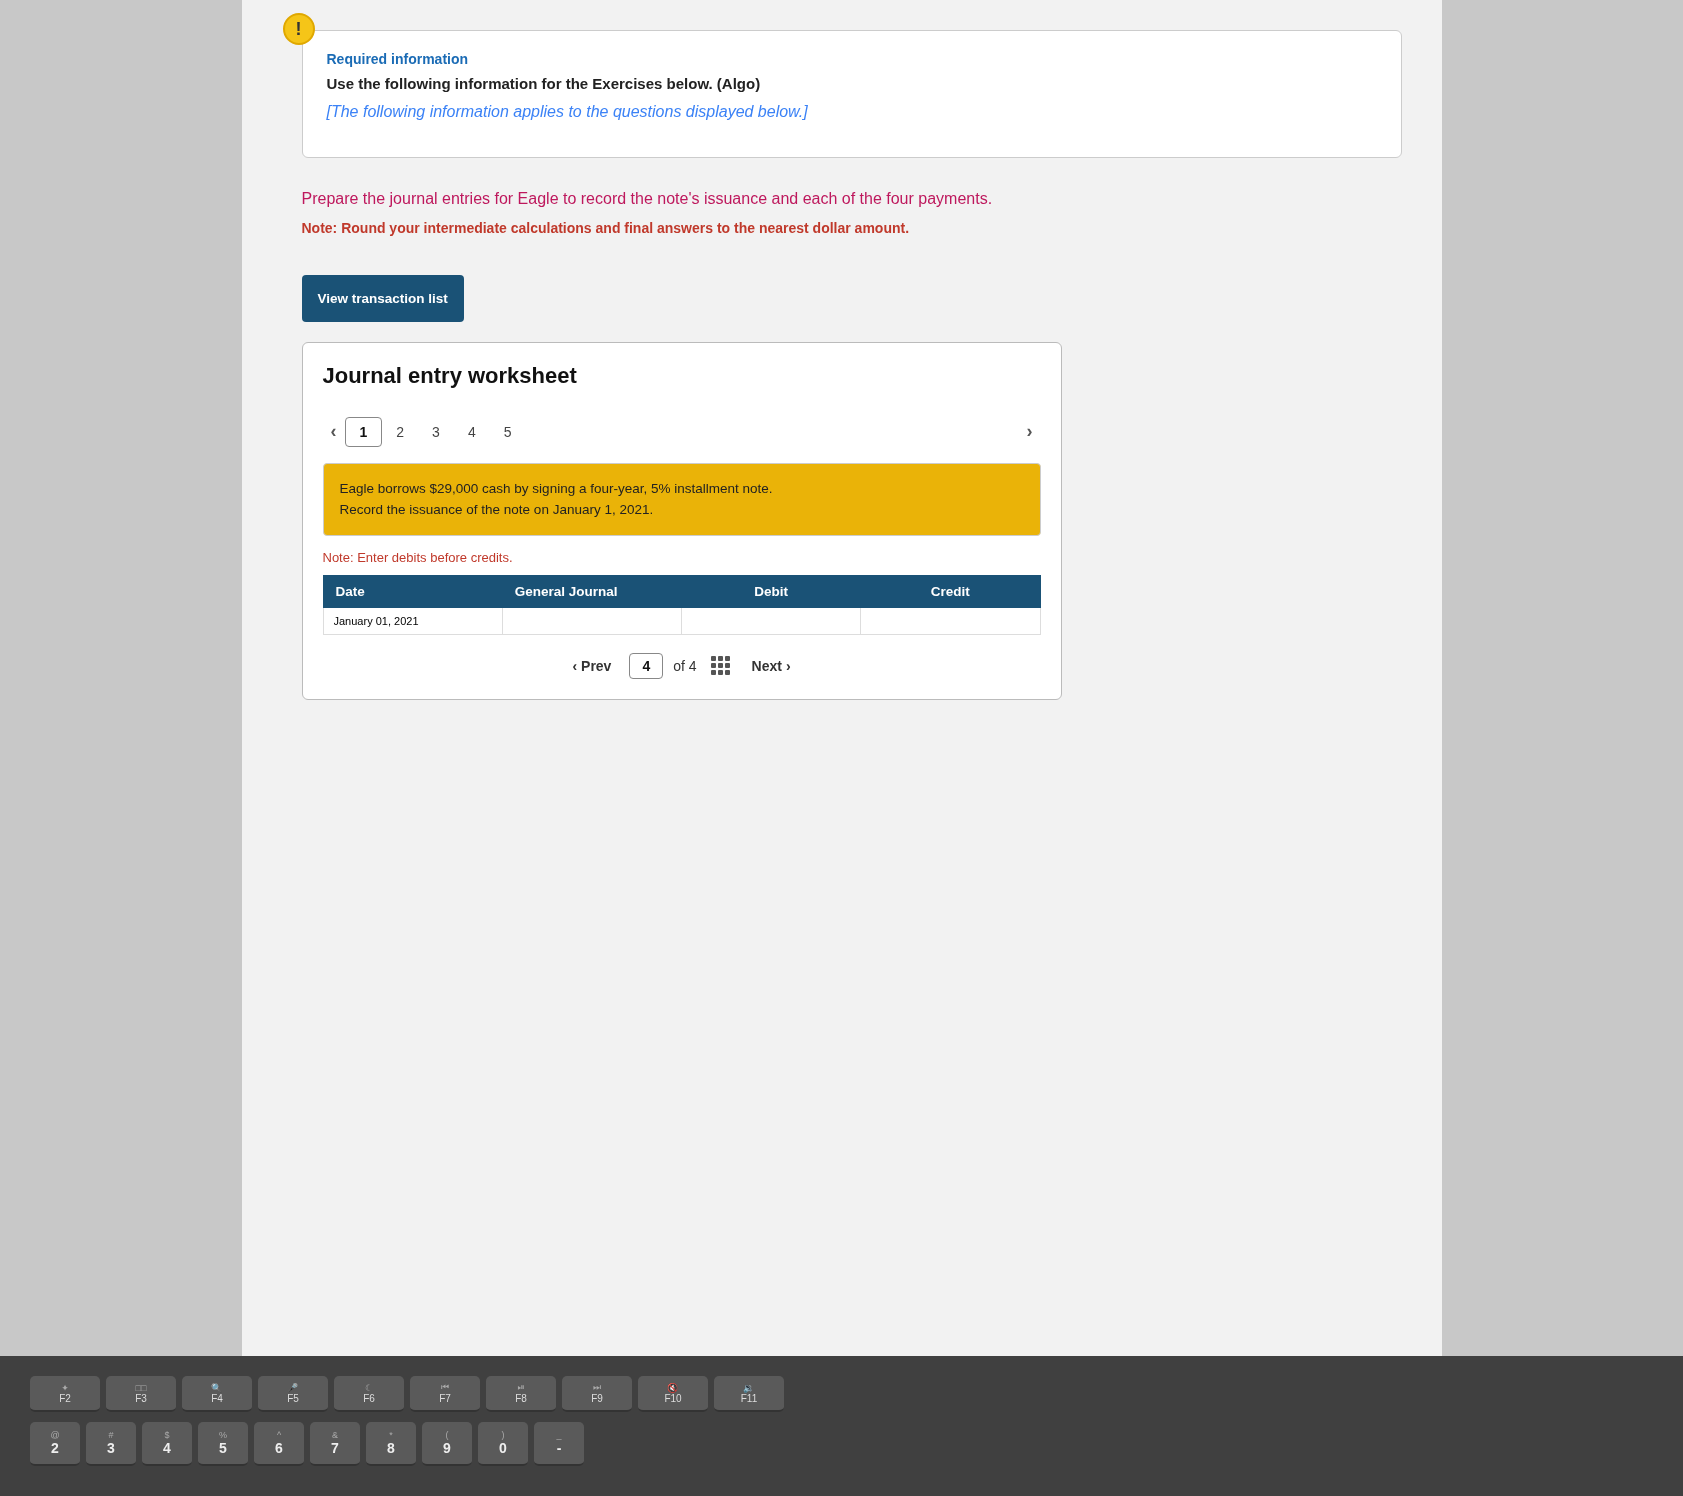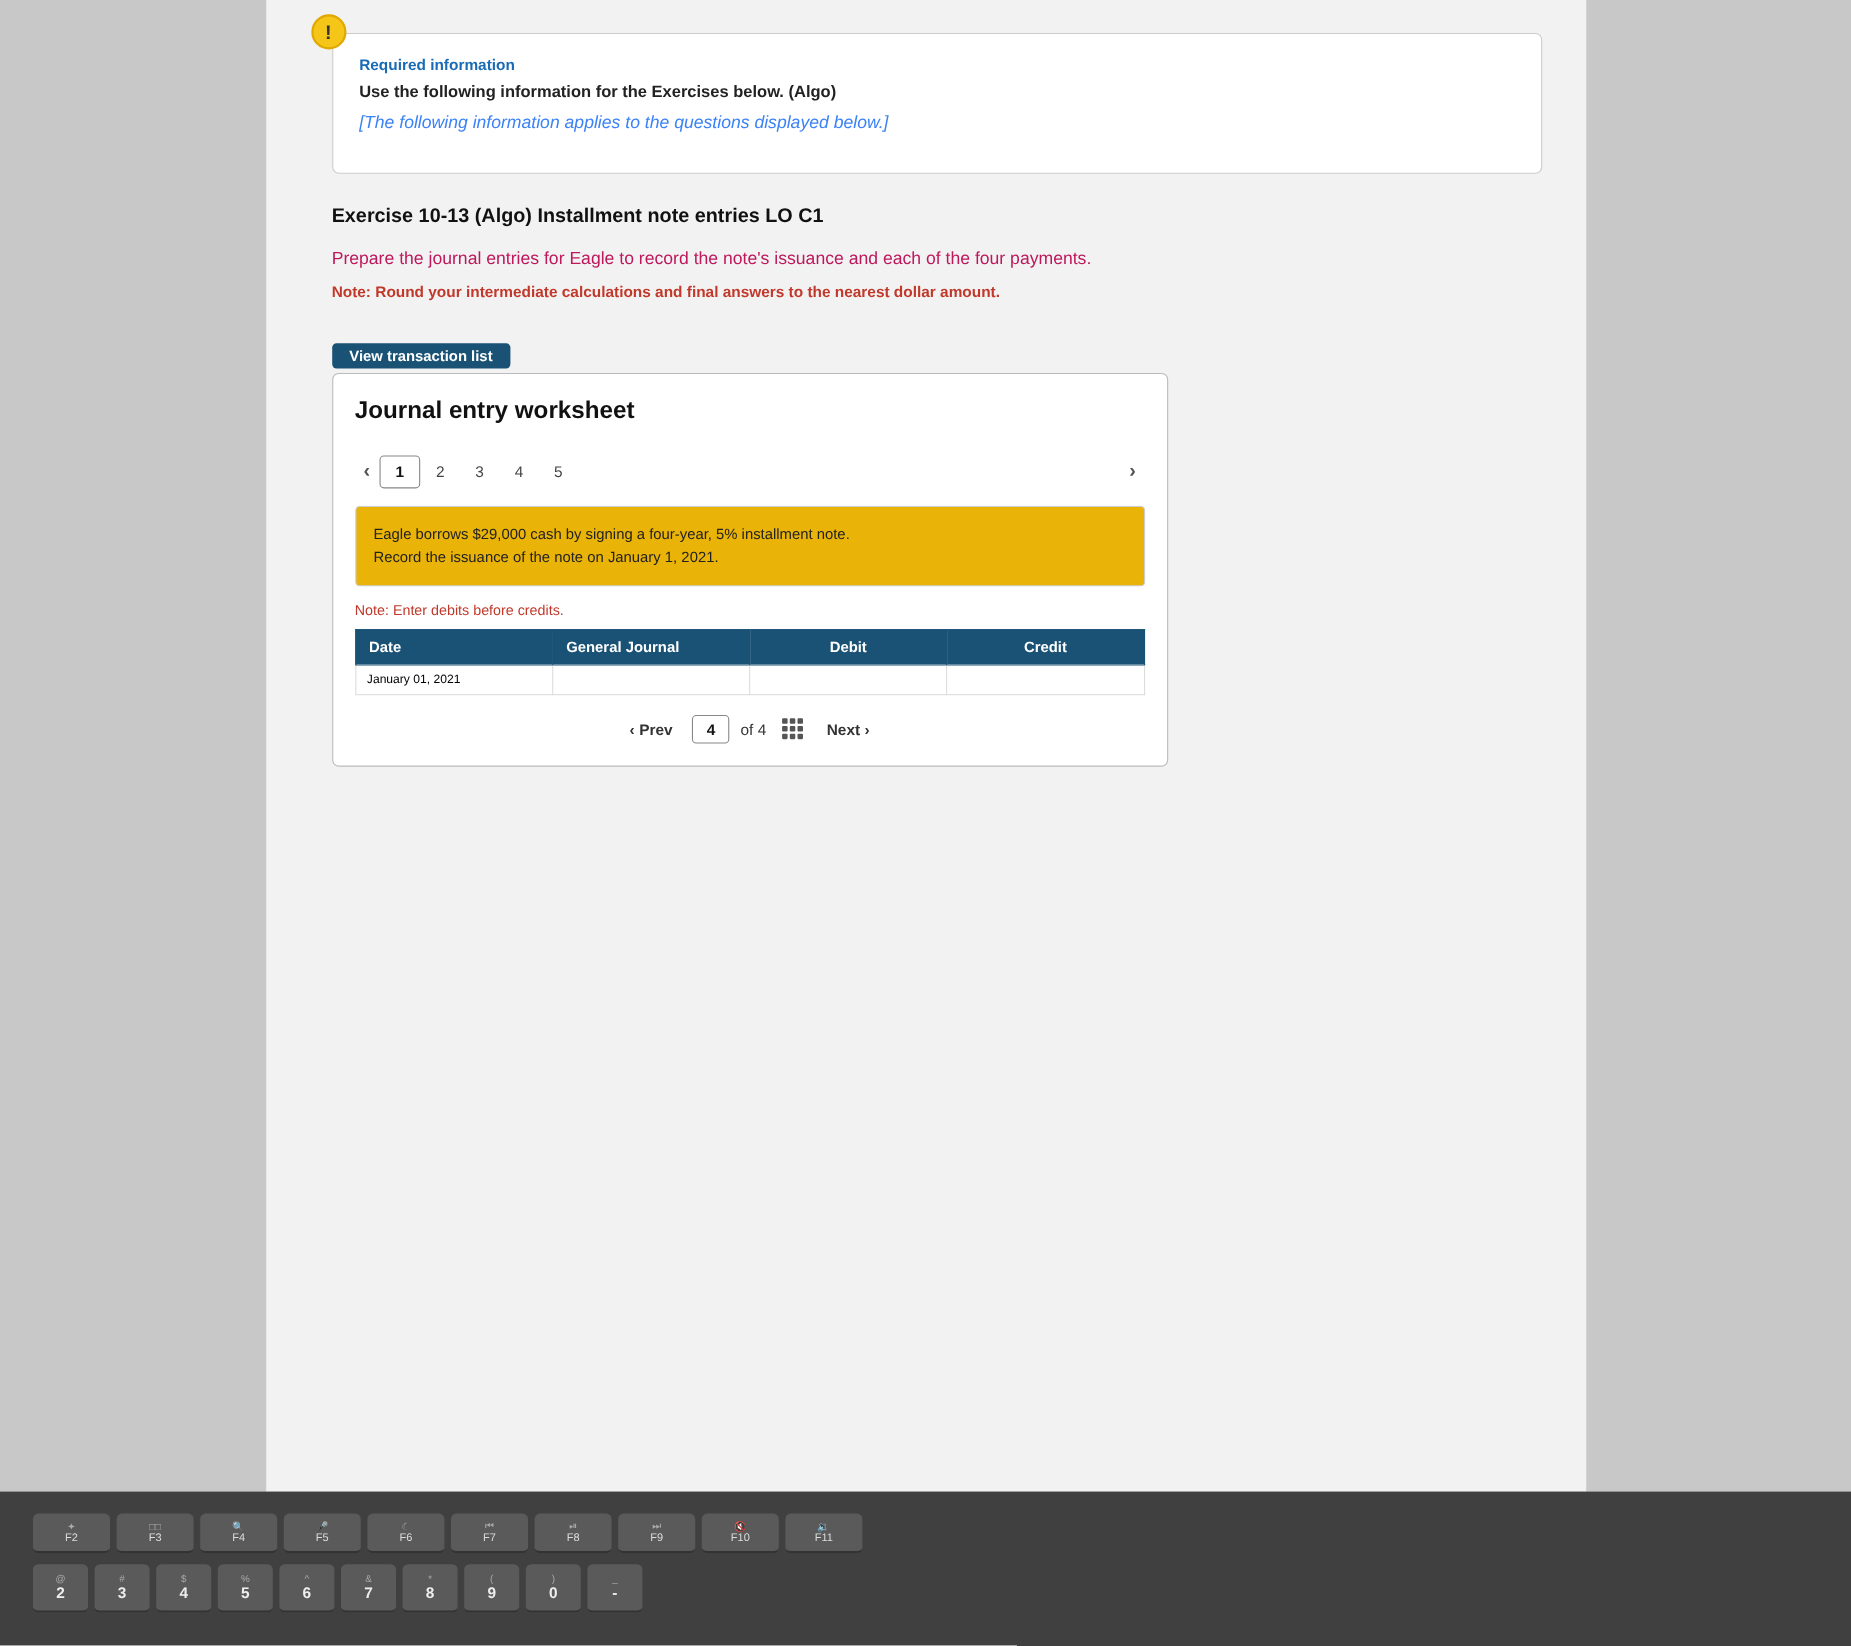--- a/index.html
+++ b/index.html
@@ -97,26 +97,26 @@
       font-weight: 600;
       margin-bottom: 36px;
       line-height: 1.5;
     }
 
     
     .btn-view-transaction {
       background: #1a5276;
       color: #fff;
       border: none;
-      padding: 4px 16px;
+      padding: 16px 16px;
       border-radius: 4px;
       font-size: 13.5px;
       font-weight: 600;
       cursor: pointer;
-      margin-bottom: 4px;
+      margin-bottom: 20px;
       display: inline-block;
     }
 
     
     .worksheet-container {
       border: 1.5px solid #bbb;
       border-radius: 6px;
       background: #fff;
       padding: 20px 20px 20px 20px;
       max-width: 760px;
@@ -351,21 +351,20 @@
   <div class="alert-box">
     <div class="alert-icon">
       <span>!</span>
     </div>
     <div class="alert-required">Required information</div>
     <div class="alert-title">Use the following information for the Exercises below. (Algo)</div>
     <div class="alert-subtitle">[The following information applies to the questions displayed below.]</div>
   </div>
 
   
-  <div class="exercise-title">Exercise 10-13 (Algo) Installment note entries LO C1</div>
   <div class="exercise-instructions">Prepare the journal entries for Eagle to record the note's issuance and each of the four payments.</div>
   <div class="exercise-note">Note: Round your intermediate calculations and final answers to the nearest dollar amount.</div>
 
   
   <button class="btn-view-transaction">View transaction list</button>
 
   
   <div class="worksheet-container">
     <div class="worksheet-title">Journal entry worksheet</div>
 

